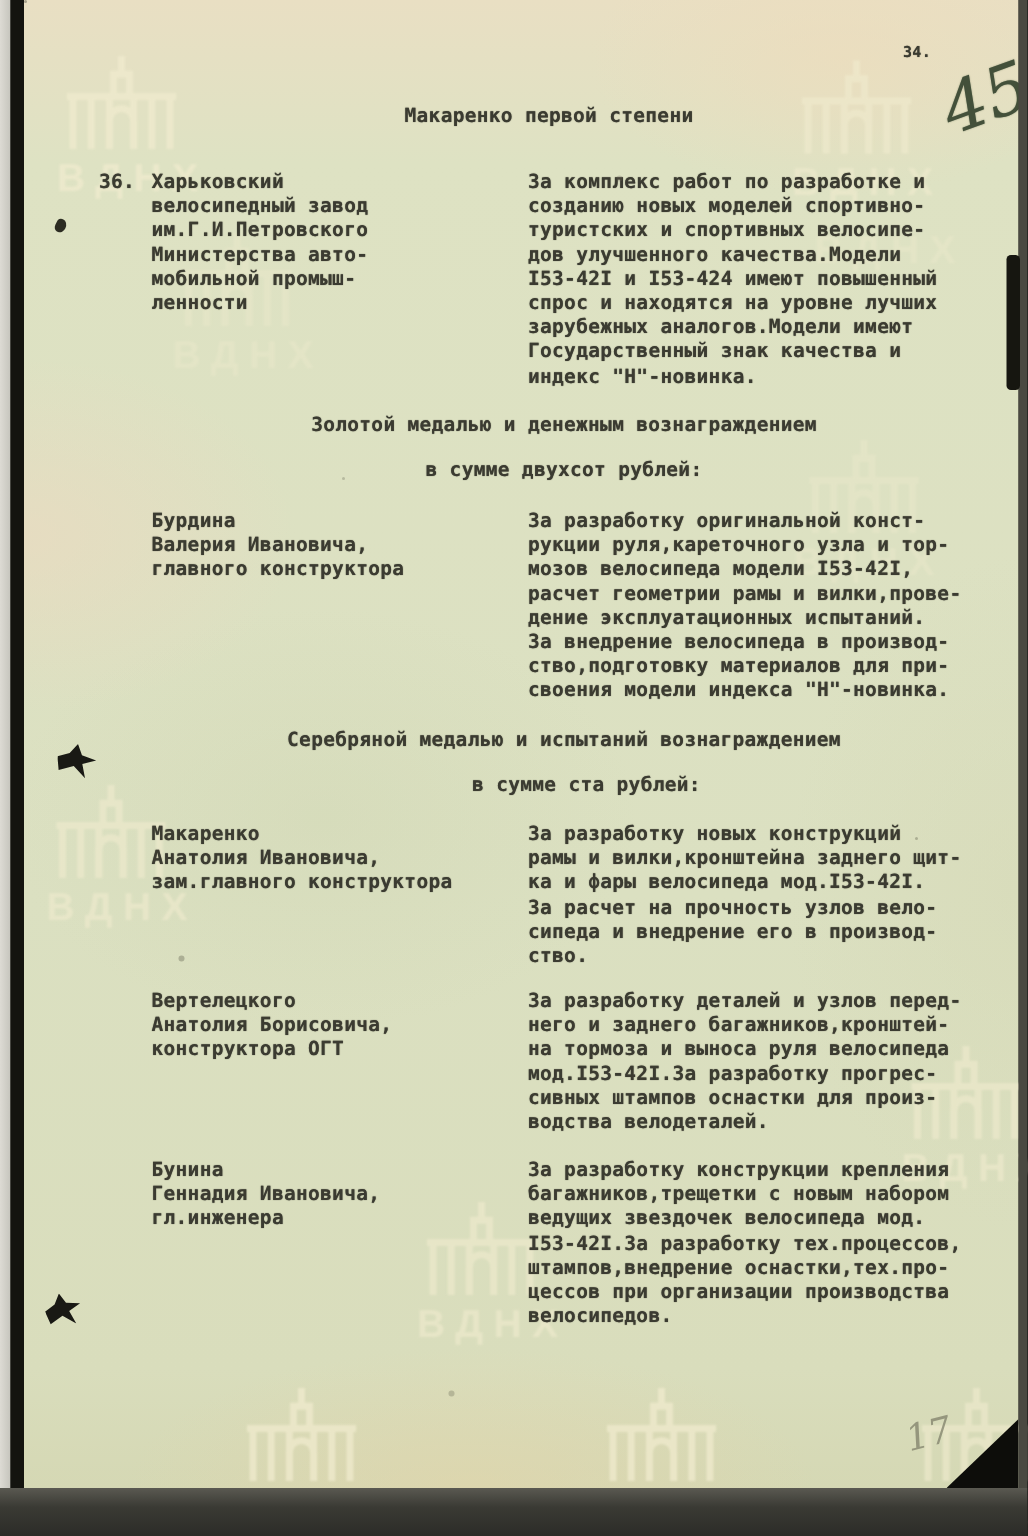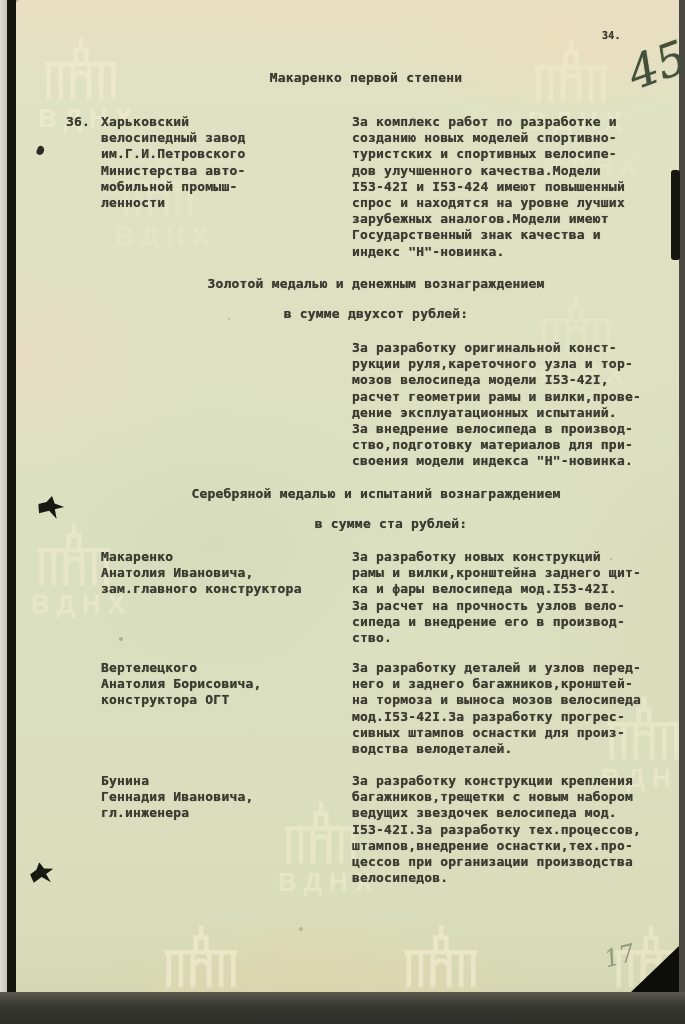--- a/index.html
+++ b/index.html
@@ -148,20 +148,23 @@
 дов улучшенного качества.Модели
 I53-42I и I53-424 имеют повышенный
 спрос и находятся на уровне лучших
 зарубежных аналогов.Модели имеют
 Государственный знак качества и
 индекс "Н"-новинка.</div>
 
     <div class="typed center" style="left:85px;top:276px;width:550px">Золотой медалью и денежным вознаграждением</div>
     <div class="typed center" style="left:85px;top:306px;width:550px">в сумме двухсот рублей:</div>
 
+    <div class="typed" style="left:85px;top:340px;width:260px">Бурдина
+Валерия Ивановича,
+главного конструктора</div>
     <div class="typed" style="left:336px;top:340px;width:318px">За разработку оригинальной конст-
 рукции руля,кареточного узла и тор-
 мозов велосипеда модели I53-42I,
 расчет геометрии рамы и вилки,прове-
 дение эксплуатационных испытаний.
 За внедрение велосипеда в производ-
 ство,подготовку материалов для при-
 своения модели индекса "Н"-новинка.</div>
 
     <div class="typed center" style="left:85px;top:486px;width:550px">Серебряной медалью и испытаний вознаграждением</div>
@@ -175,21 +178,21 @@
 ка и фары велосипеда мод.I53-42I.
 За расчет на прочность узлов вело-
 сипеда и внедрение его в производ-
 ство.</div>
 
     <div class="typed" style="left:85px;top:660px;width:260px">Вертелецкого
 Анатолия Борисовича,
 конструктора ОГТ</div>
     <div class="typed" style="left:336px;top:660px;width:318px">За разработку деталей и узлов перед-
 него и заднего багажников,кронштей-
-на тормоза и выноса мозов велосипеда
+на тормоза и выноса руля велосипеда
 мод.I53-42I.За разработку прогрес-
 сивных штампов оснастки для произ-
 водства велодеталей.</div>
 
     <div class="typed" style="left:85px;top:773px;width:260px">Бунина
 Геннадия Ивановича,
 гл.инженера</div>
     <div class="typed" style="left:336px;top:773px;width:318px">За разработку конструкции крепления
 багажников,трещетки с новым набором
 ведущих звездочек велосипеда мод.

